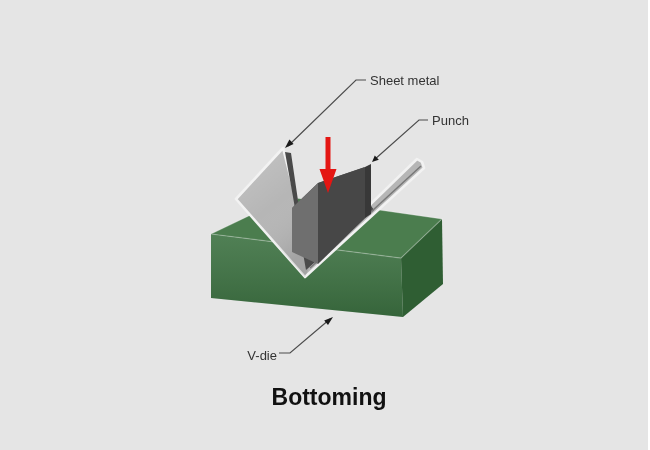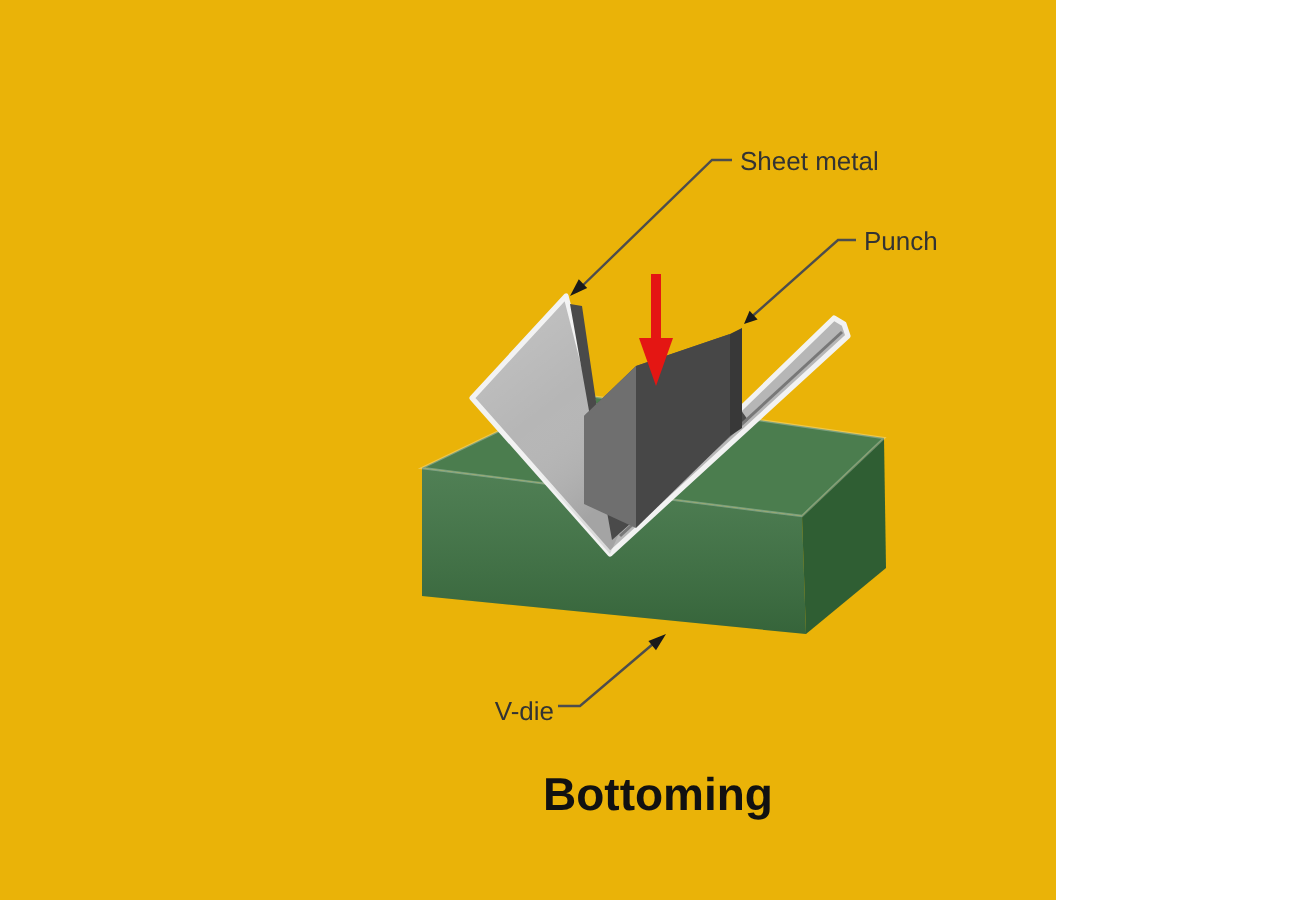--- a/index.html
+++ b/index.html
@@ -6,23 +6,23 @@
     margin: 0;
     padding: 0;
     width: 650px;
     height: 450px;
     background: #ffffff;
     overflow: hidden;
     font-family: "Liberation Sans", sans-serif;
   }
   .canvas {
     position: relative;
-    width: 528px;
+    width: 648px;
     height: 450px;
-    background: #eab308;
+    background: #e5e5e5;
     text-align: center;
   }
   svg { display: block; }
   .label-text {
     font-family: "Liberation Sans", sans-serif;
     font-size: 13px;
   }
   .title-text {
     font-family: "Liberation Sans", sans-serif;
     font-size: 23px;

